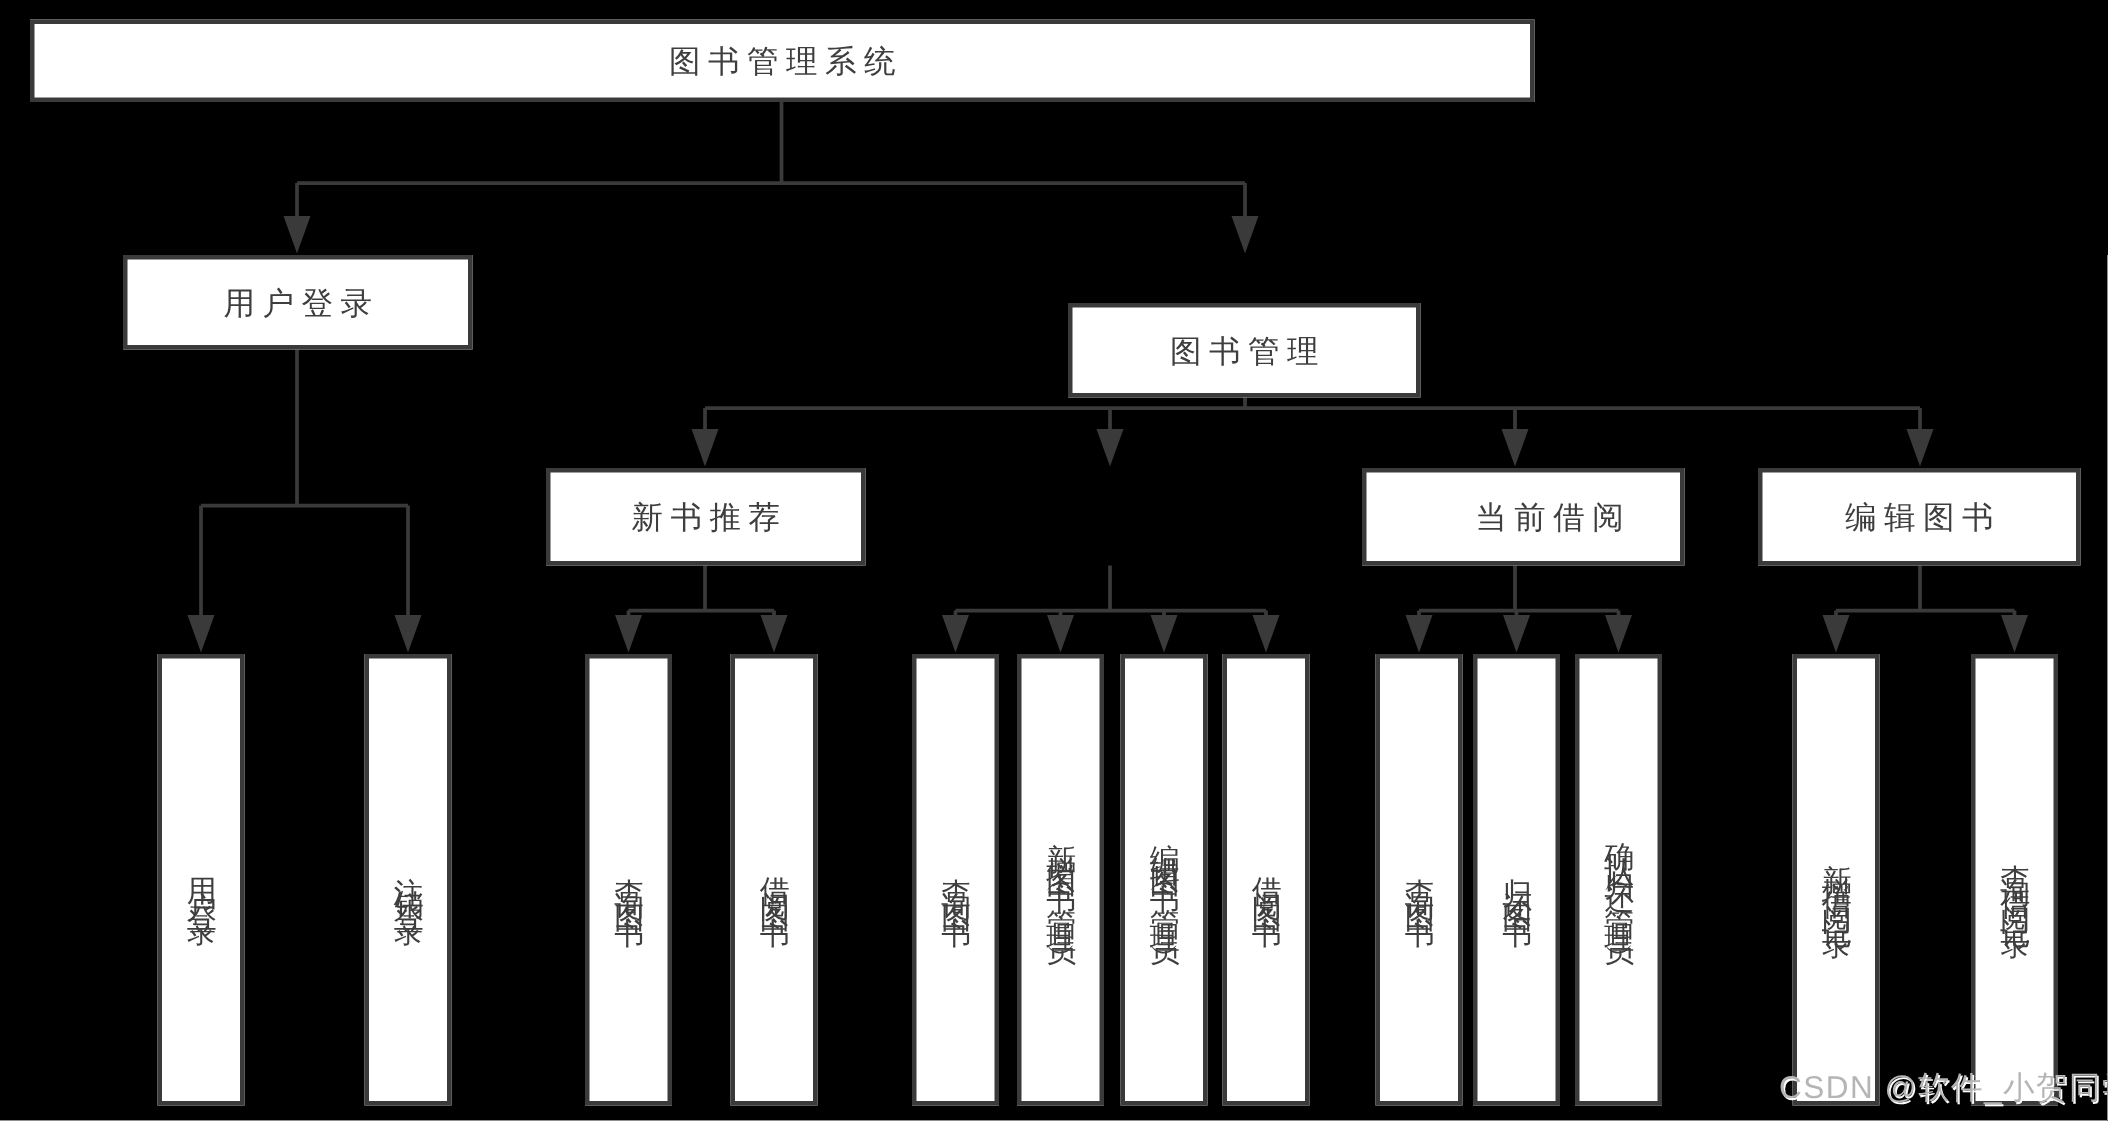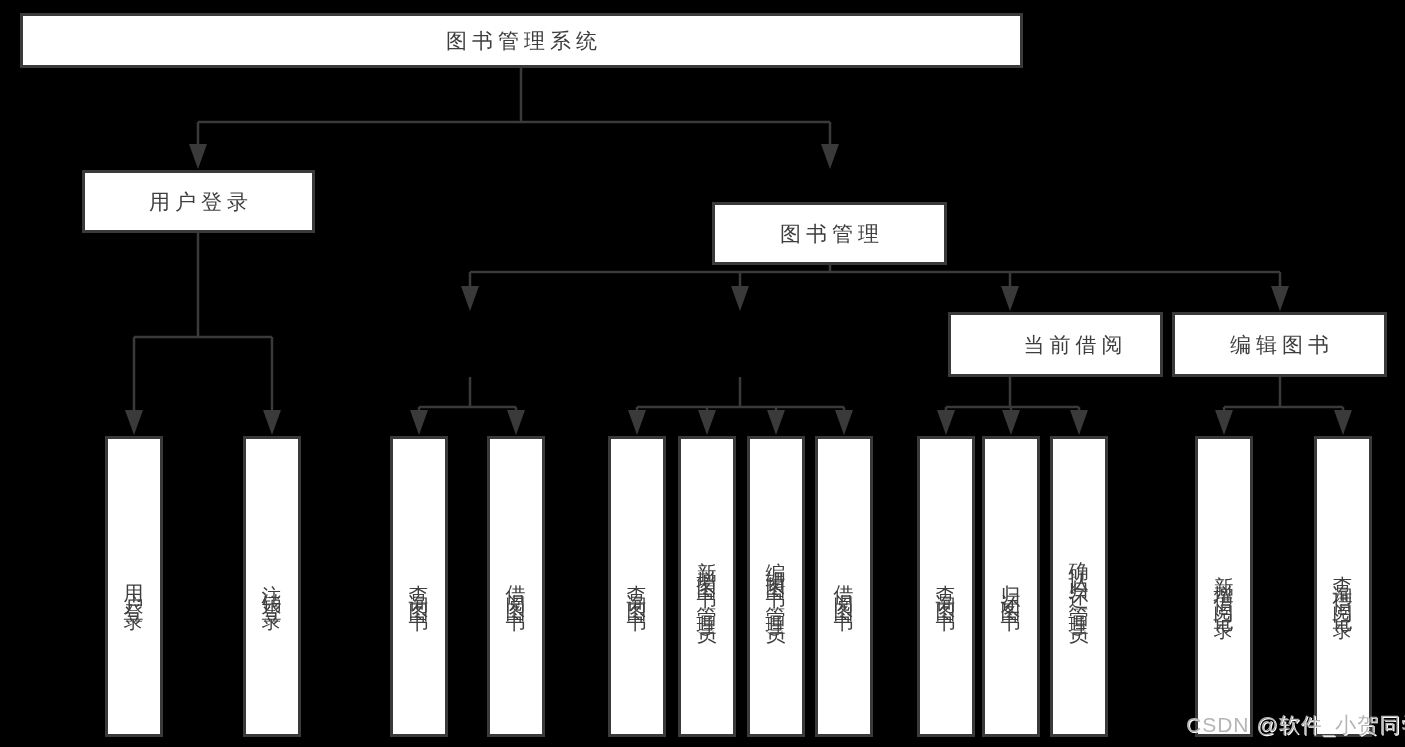--- a/index.html
+++ b/index.html
@@ -126,21 +126,22 @@
       <polygon points="1215,410 1233,410 1224,435"></polygon>
       <polygon points="1334,410 1352,410 1343,435"></polygon>
     </g>
   </svg>
 
   <div class="node" style="left:20px;top:13px;width:1003px;height:55px;">图书管理系统</div>
 
   <div class="node" style="left:82px;top:170px;width:233px;height:63px;">用户登录</div>
   <div class="node" style="left:712px;top:170px;width:235px;height:63px;margin-top:32px;">图书管理</div>
 
-  <div class="node" style="left:948px;top:312px;width:215px;height:65px;padding-left:35px;">当前借阅</div>
+  <div class="node" style="left:364px;top:312px;width:213px;height:65px;">新书推荐</div>
+  <div class="node" style="left:908px;top:312px;width:215px;height:65px;padding-left:35px;">当前借阅</div>
   <div class="node" style="left:1172px;top:312px;width:215px;height:65px;">编辑图书</div>
 
   <div class="leaf" style="left:105px;">用户登录</div>
   <div class="leaf" style="left:243px;">注销登录</div>
 
   <div class="leaf" style="left:390px;">查询图书</div>
   <div class="leaf" style="left:487px;">借阅图书</div>
 
   <div class="leaf" style="left:608px;">查询图书</div>
   <div class="leaf" style="left:678px;">新增图书（管理员）</div>

